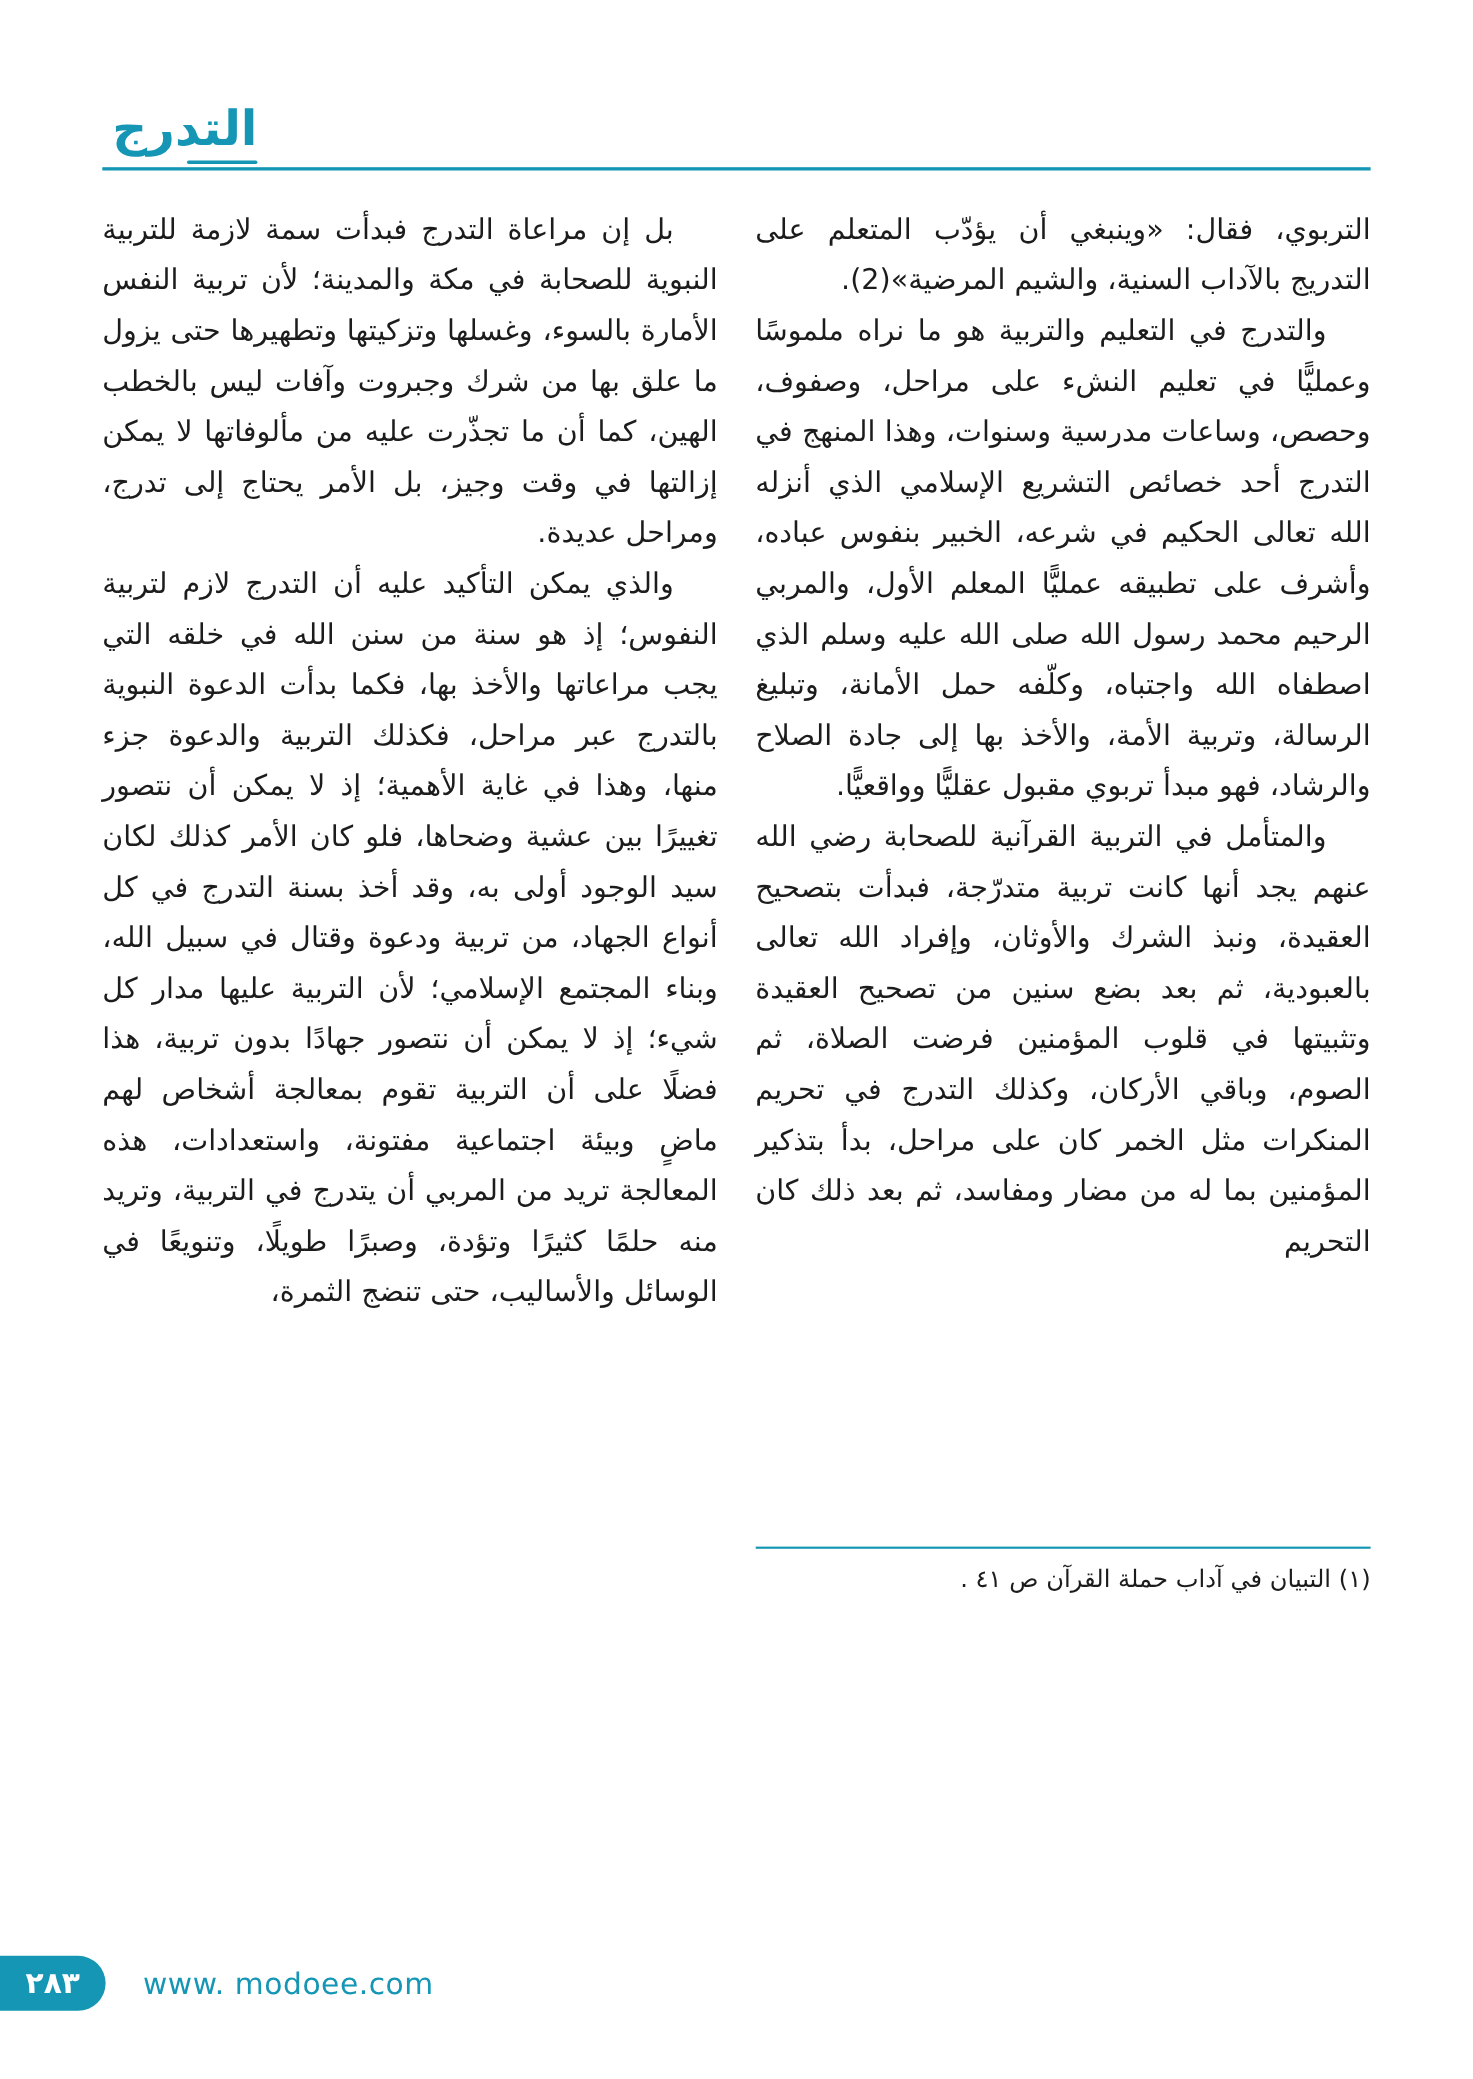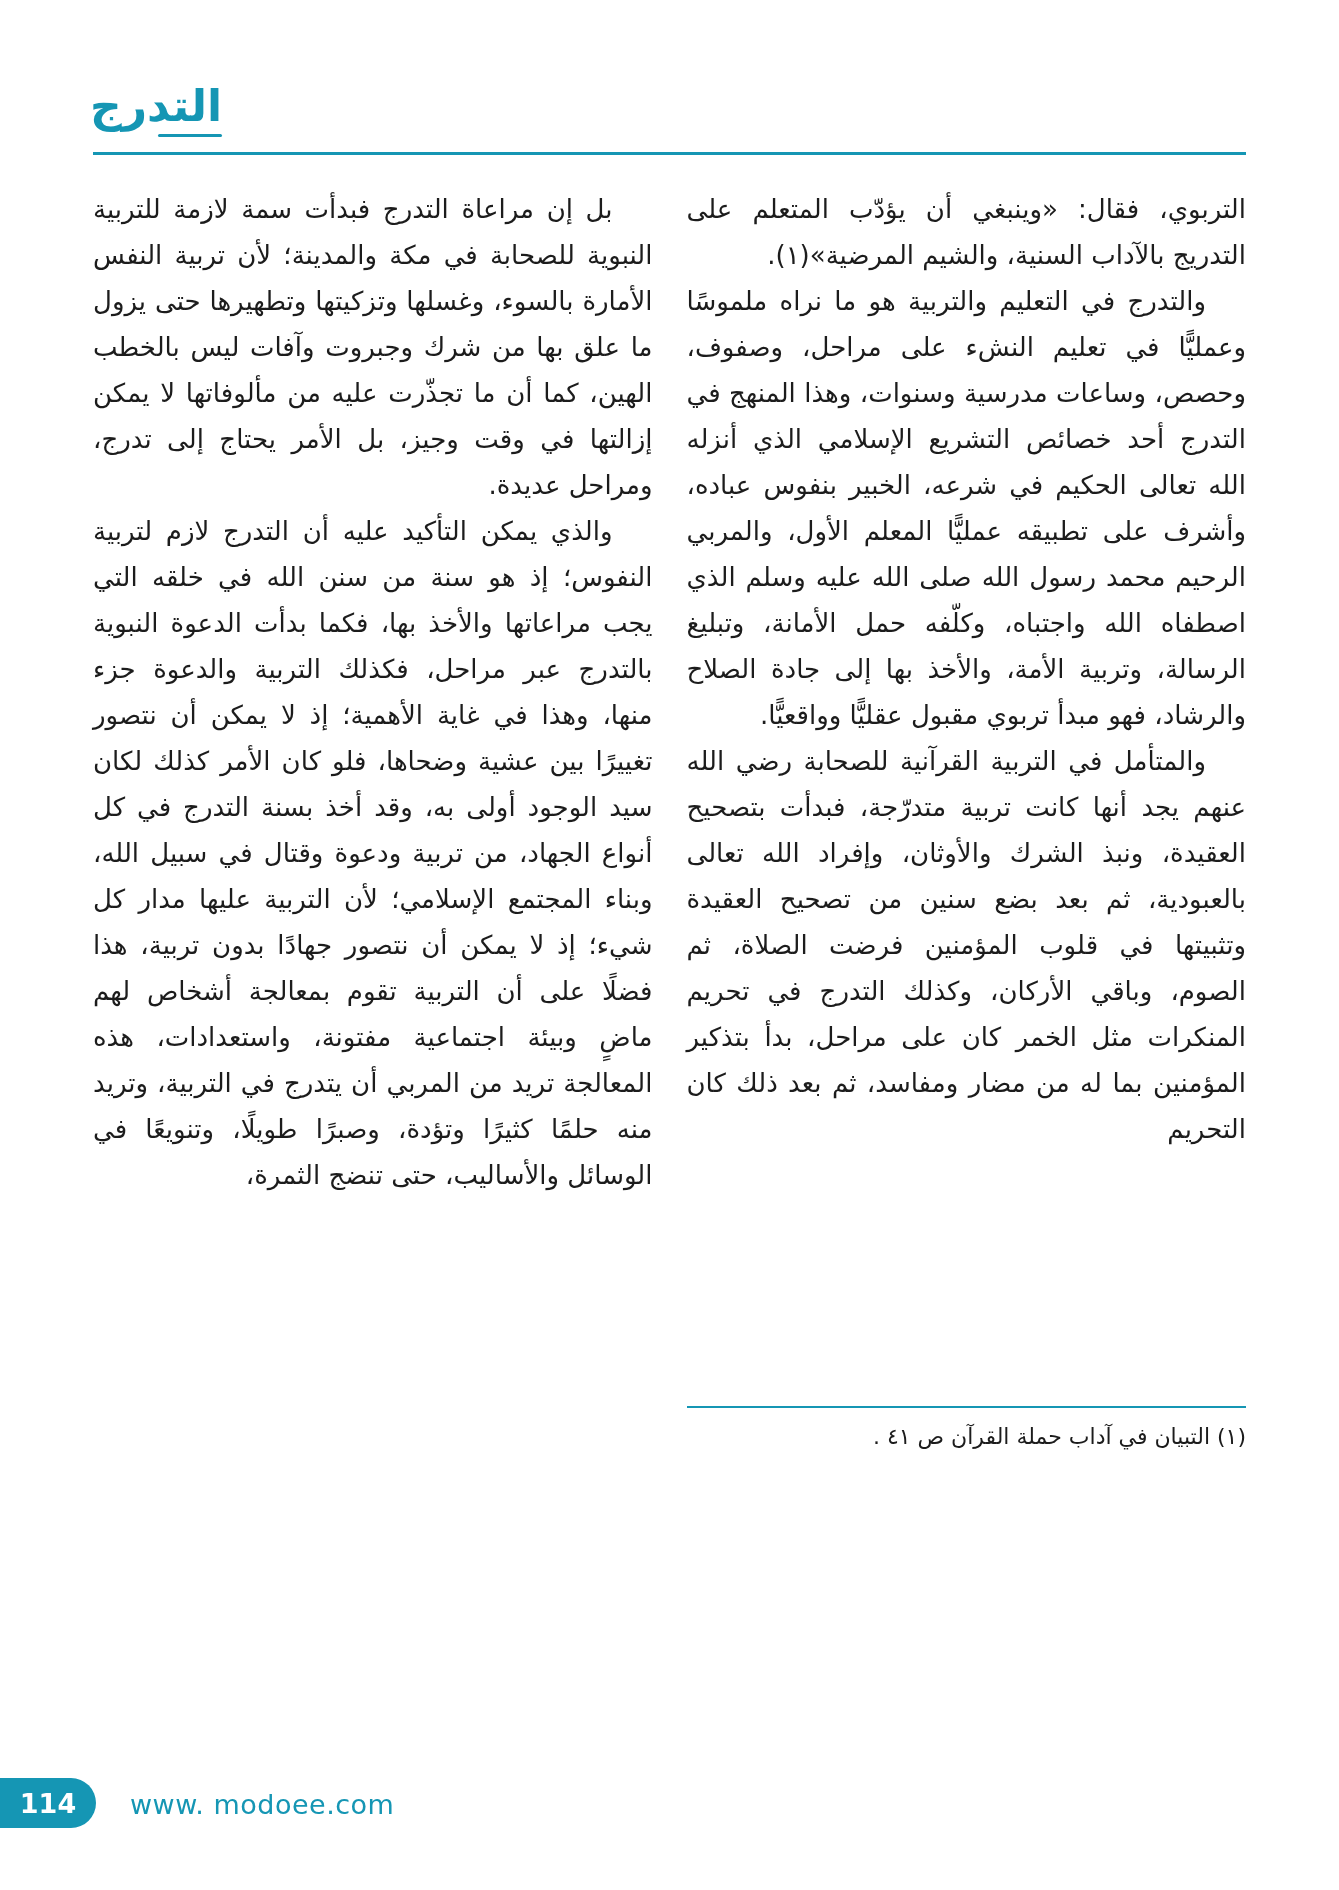--- a/index.html
+++ b/index.html
@@ -17,21 +17,21 @@
   .page{
     position:relative;
     width:1339px;height:1890px;
     background:#ffffff;
     overflow:hidden;
   }
   
   .title{
     position:absolute;
     top:84px;left:90px;
-    margin:0;
+    margin:12px;
     font-size:44px;
     font-weight:bold;
     color:var(--accent);
     line-height:1;
   }
   .title::after{
     content:"";
     display:block;
     height:3px;width:64px;
     background:var(--accent);
@@ -113,36 +113,36 @@
 
 <div class="page">
 
   <h1 class="title">التدرج</h1>
 
   <div class="header-rule"></div>
 
   <main class="columns">
 
     <section class="col col-right">
-      <p>التربوي، فقال: «وينبغي أن يؤدّب المتعلم على التدريج بالآداب السنية، والشيم المرضية»(١).</p>
+      <p>التربوي، فقال: «وينبغي أن يؤدّب المتعلم على التدريج بالآداب السنية، والشيم المرضية»(2).</p>
       <p class="indent">والتدرج في التعليم والتربية هو ما نراه ملموسًا وعمليًّا في تعليم النشء على مراحل، وصفوف، وحصص، وساعات مدرسية وسنوات، وهذا المنهج في التدرج أحد خصائص التشريع الإسلامي الذي أنزله الله تعالى الحكيم في شرعه، الخبير بنفوس عباده، وأشرف على تطبيقه عمليًّا المعلم الأول، والمربي الرحيم محمد رسول الله صلى الله عليه وسلم الذي اصطفاه الله واجتباه، وكلّفه حمل الأمانة، وتبليغ الرسالة، وتربية الأمة، والأخذ بها إلى جادة الصلاح والرشاد، فهو مبدأ تربوي مقبول عقليًّا وواقعيًّا.</p>
       <p class="indent">والمتأمل في التربية القرآنية للصحابة رضي الله عنهم يجد أنها كانت تربية متدرّجة، فبدأت بتصحيح العقيدة، ونبذ الشرك والأوثان، وإفراد الله تعالى بالعبودية، ثم بعد بضع سنين من تصحيح العقيدة وتثبيتها في قلوب المؤمنين فرضت الصلاة، ثم الصوم، وباقي الأركان، وكذلك التدرج في تحريم المنكرات مثل الخمر كان على مراحل، بدأ بتذكير المؤمنين بما له من مضار ومفاسد، ثم بعد ذلك كان التحريم</p>
 
       <div class="footnote-area">
         <div class="footnote-rule"></div>
         <p class="footnote">(١) التبيان في آداب حملة القرآن ص ٤١ .</p>
       </div>
     </section>
 
     <section class="col col-left">
       <p class="indent">بل إن مراعاة التدرج فبدأت سمة لازمة للتربية النبوية للصحابة في مكة والمدينة؛ لأن تربية النفس الأمارة بالسوء، وغسلها وتزكيتها وتطهيرها حتى يزول ما علق بها من شرك وجبروت وآفات ليس بالخطب الهين، كما أن ما تجذّرت عليه من مألوفاتها لا يمكن إزالتها في وقت وجيز، بل الأمر يحتاج إلى تدرج، ومراحل عديدة.</p>
       <p class="indent">والذي يمكن التأكيد عليه أن التدرج لازم لتربية النفوس؛ إذ هو سنة من سنن الله في خلقه التي يجب مراعاتها والأخذ بها، فكما بدأت الدعوة النبوية بالتدرج عبر مراحل، فكذلك التربية والدعوة جزء منها، وهذا في غاية الأهمية؛ إذ لا يمكن أن نتصور تغييرًا بين عشية وضحاها، فلو كان الأمر كذلك لكان سيد الوجود أولى به، وقد أخذ بسنة التدرج في كل أنواع الجهاد، من تربية ودعوة وقتال في سبيل الله، وبناء المجتمع الإسلامي؛ لأن التربية عليها مدار كل شيء؛ إذ لا يمكن أن نتصور جهادًا بدون تربية، هذا فضلًا على أن التربية تقوم بمعالجة أشخاص لهم ماضٍ وبيئة اجتماعية مفتونة، واستعدادات، هذه المعالجة تريد من المربي أن يتدرج في التربية، وتريد منه حلمًا كثيرًا وتؤدة، وصبرًا طويلًا، وتنويعًا في الوسائل والأساليب، حتى تنضج الثمرة،</p>
     </section>
 
   </main>
 
   <div class="page-badge">
-    <span>114</span>
+    <span>٢٨٣</span>
   </div>
 
   <div class="site">www. modoee.com</div>
 
 </div>
 
 </body></html>

